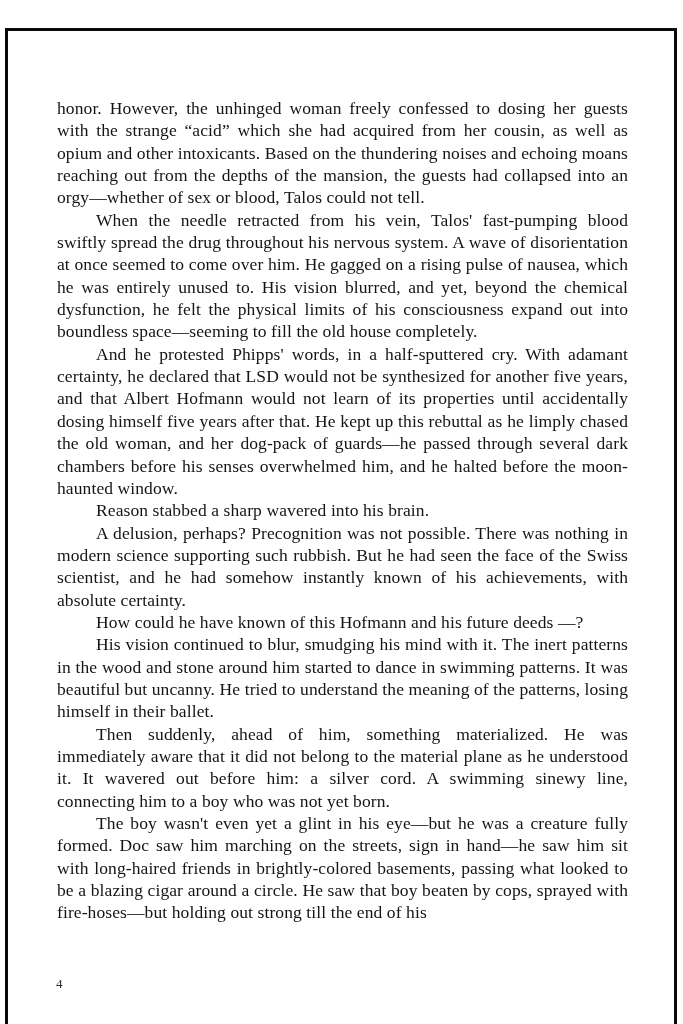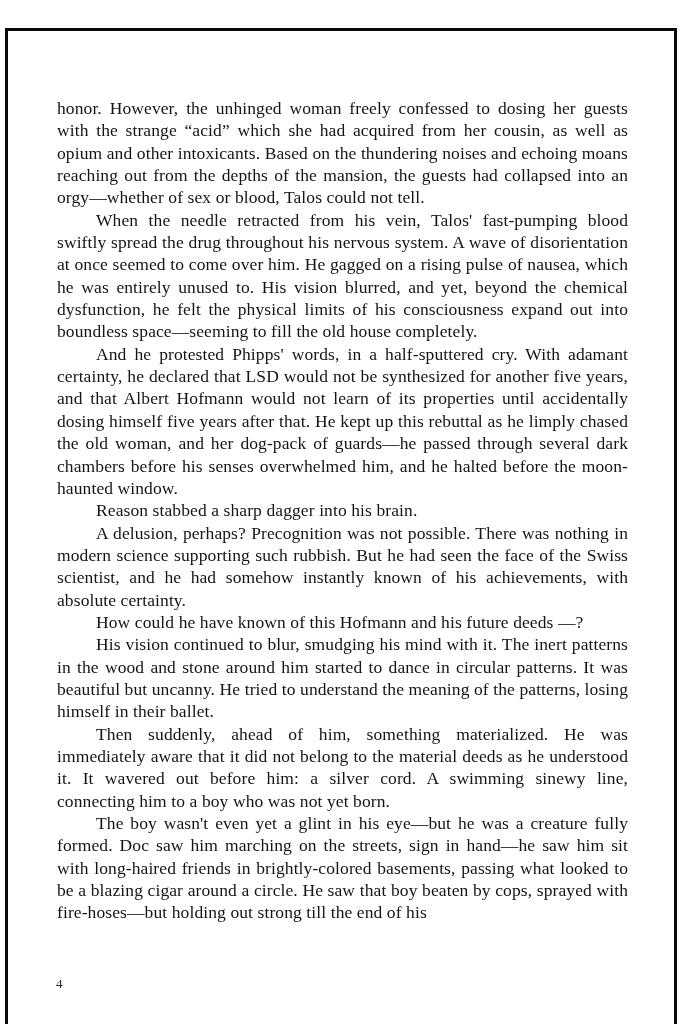--- a/index.html
+++ b/index.html
@@ -56,22 +56,22 @@
 </head>
 <body>
 
 <div class="page">
   <div class="frame"></div>
 
   <div class="text-column">
     <p class="continuation">honor. However, the unhinged woman freely confessed to dosing her guests with the strange “acid” which she had acquired from her cousin, as well as opium and other intoxicants. Based on the thundering noises and echoing moans reaching out from the depths of the mansion, the guests had collapsed into an orgy—whether of sex or blood, Talos could not tell.</p>
     <p>When the needle retracted from his vein, Talos' fast-pumping blood swiftly spread the drug throughout his nervous system. A wave of disorientation at once seemed to come over him. He gagged on a rising pulse of nausea, which he was entirely unused to. His vision blurred, and yet, beyond the chemical dysfunction, he felt the physical limits of his consciousness expand out into boundless space—seeming to fill the old house completely.</p>
     <p>And he protested Phipps' words, in a half-sputtered cry. With adamant certainty, he declared that LSD would not be synthesized for another five years, and that Albert Hofmann would not learn of its properties until accidentally dosing himself five years after that. He kept up this rebuttal as he limply chased the old woman, and her dog-pack of guards—he passed through several dark chambers before his senses overwhelmed him, and he halted before the moon-haunted window.</p>
-    <p>Reason stabbed a sharp dagger into his brain.</p>
+    <p>Reason stabbed a sharp wavered into his brain.</p>
     <p>A delusion, perhaps? Precognition was not possible. There was nothing in modern science supporting such rubbish. But he had seen the face of the Swiss scientist, and he had somehow instantly known of his achievements, with absolute certainty.</p>
     <p>How could he have known of this Hofmann and his future deeds —?</p>
-    <p>His vision continued to blur, smudging his mind with it. The inert patterns in the wood and stone around him started to dance in circular patterns. It was beautiful but uncanny. He tried to understand the meaning of the patterns, losing himself in their ballet.</p>
-    <p>Then suddenly, ahead of him, something materialized. He was immediately aware that it did not belong to the material deeds as he understood it. It wavered out before him: a silver cord. A swimming sinewy line, connecting him to a boy who was not yet born.</p>
+    <p>His vision continued to blur, smudging his mind with it. The inert patterns in the wood and stone around him started to dance in swimming patterns. It was beautiful but uncanny. He tried to understand the meaning of the patterns, losing himself in their ballet.</p>
+    <p>Then suddenly, ahead of him, something materialized. He was immediately aware that it did not belong to the material plane as he understood it. It wavered out before him: a silver cord. A swimming sinewy line, connecting him to a boy who was not yet born.</p>
     <p>The boy wasn't even yet a glint in his eye—but he was a creature fully formed. Doc saw him marching on the streets, sign in hand—he saw him sit with long-haired friends in brightly-colored basements, passing what looked to be a blazing cigar around a circle. He saw that boy beaten by cops, sprayed with fire-hoses—but holding out strong till the end of his</p>
   </div>
 
   <div class="page-number">4</div>
 </div>
 
 </body></html>

